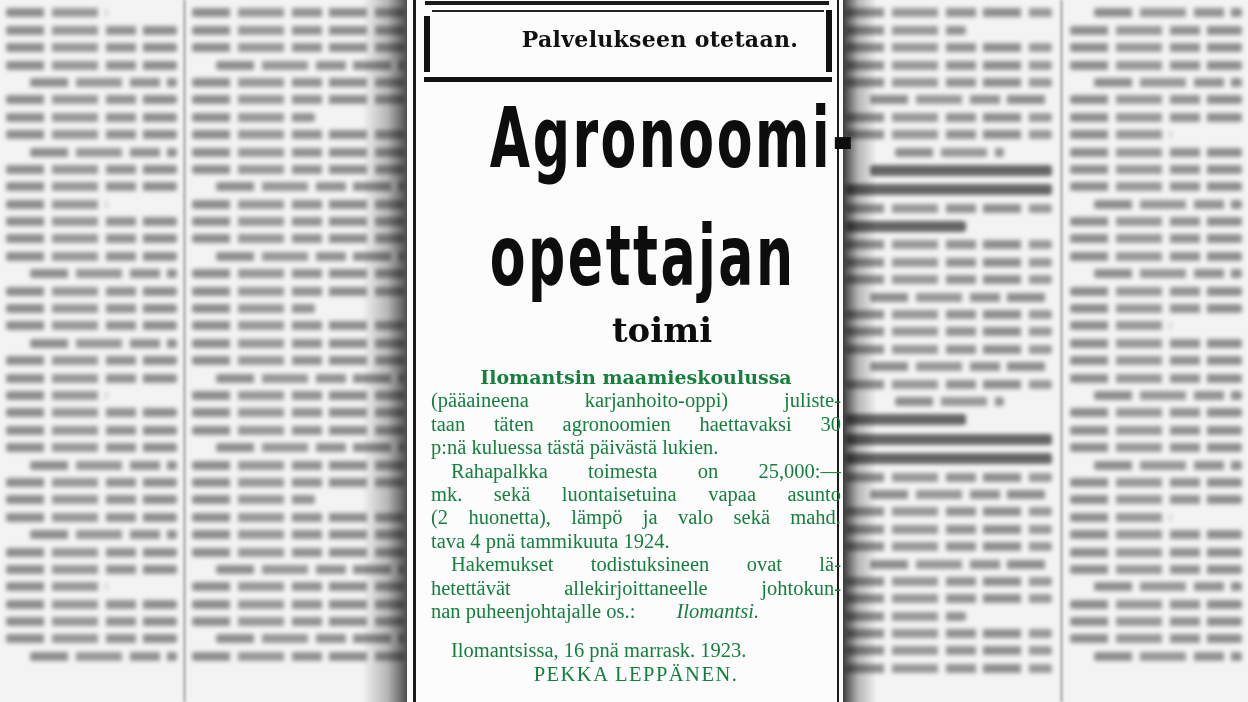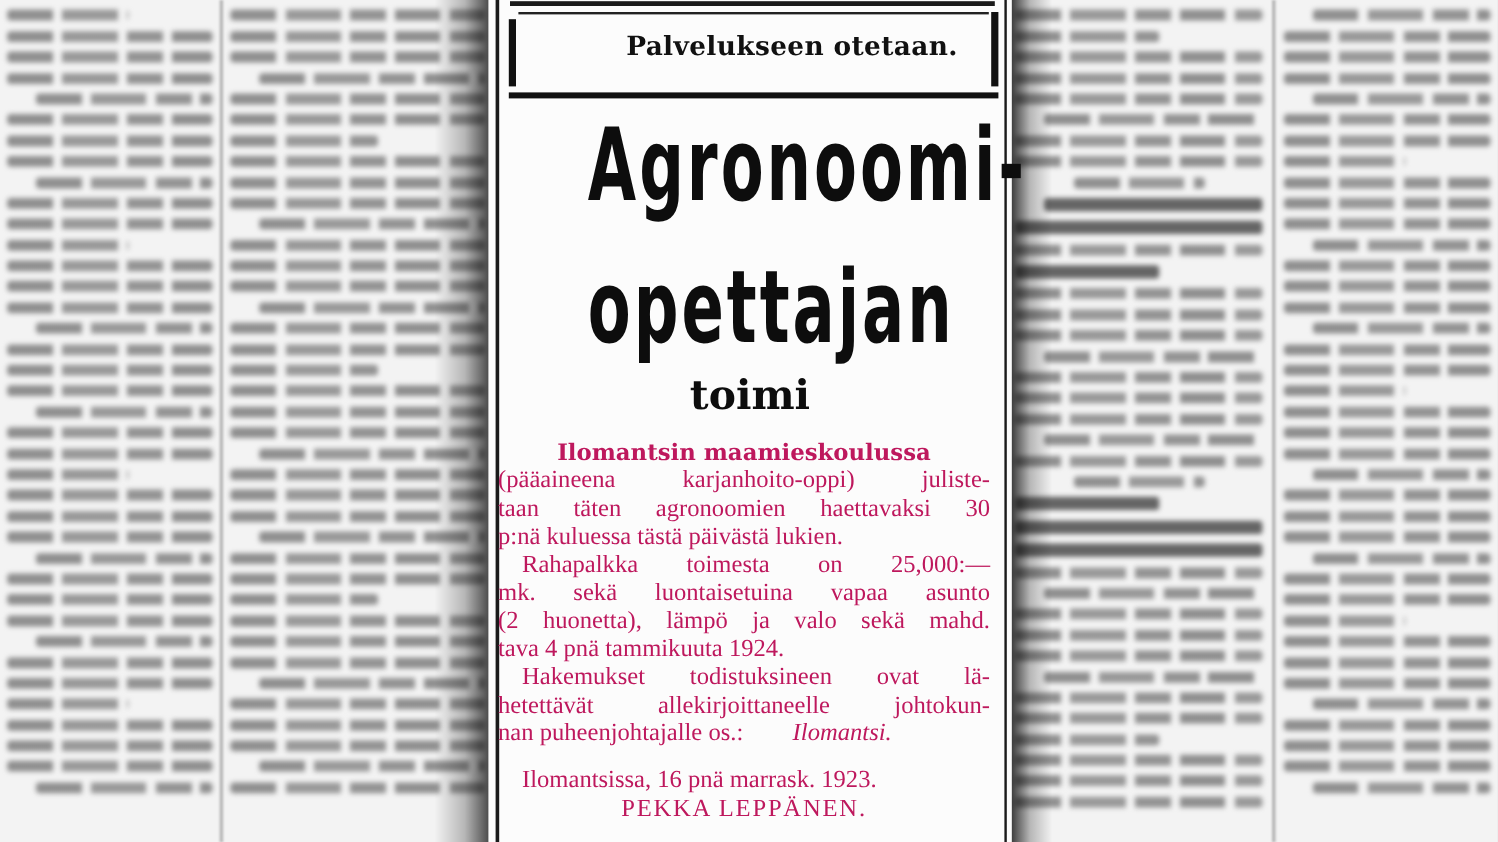--- a/index.html
+++ b/index.html
@@ -61,25 +61,25 @@
     font-family: "DejaVu Serif", serif; font-weight: bold; font-size: 22px; letter-spacing: 0.3px; padding-left: 32px;
   }
   .headline {
     position: absolute; left: 0; width: 436px; text-align: center;
     font-family: "DejaVu Sans", sans-serif; font-weight: bold; color: #0d0d0d;
     transform-origin: center top;
   }
   .h1 { top: 88px; font-size: 84px; letter-spacing: 4px; transform: scaleX(0.62); line-height: 100px; }
   .h2 { top: 206px; font-size: 84px; letter-spacing: 4px; transform: scaleX(0.62); line-height: 100px; }
   .h3 {
-    top: 308px; font-family: "DejaVu Serif", serif; font-size: 34px; line-height: 44px;
+    top: 308px; font-family: "DejaVu Serif", serif; font-size: 34px; line-height: 44px; margin-left: 37px;
   }
   .body-text {
-    position: absolute; left: 8px; width: 410px;
-    font-family: "Liberation Serif", serif; font-size: 20.5px; line-height: 23.4px; color: #be185d;
+    position: absolute; left: 24px; width: 410px;
+    font-family: "Liberation Serif", serif; font-size: 20.5px; line-height: 23.4px; color: #15803d;
   }
   .center { text-align: center; }
   .justify-line { display: block; text-align: justify; text-align-last: justify; white-space: nowrap; }
   .lead-bold { font-family: "DejaVu Serif", serif; font-weight: bold; font-size: 19px; }
   .ind { padding-left: 20px; }
   .ital { font-style: italic; margin-left: 36px; }
   .caps { letter-spacing: 1.5px; }
 </style>
 </head>
 <body>

